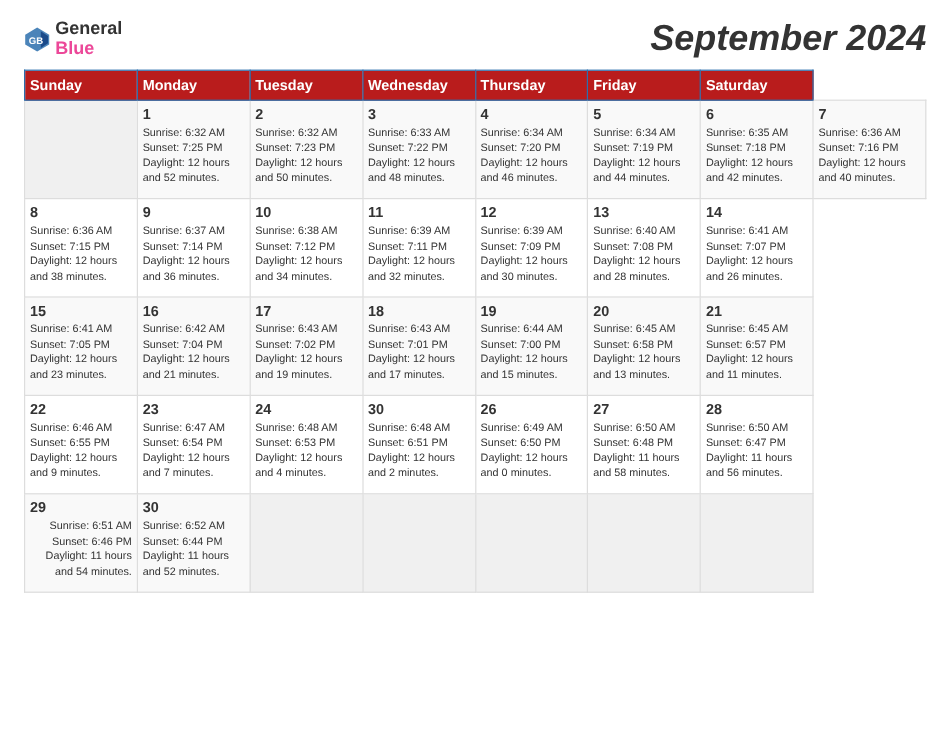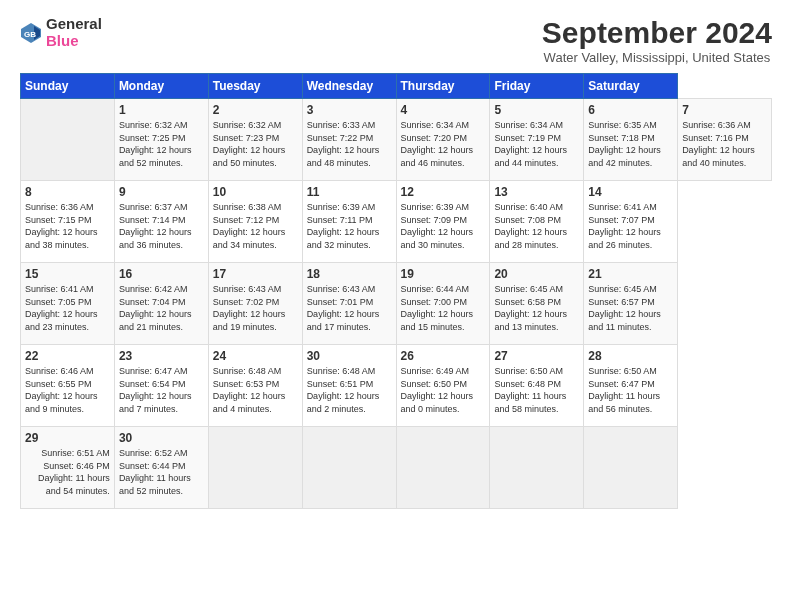--- a/index.html
+++ b/index.html
@@ -40,38 +40,39 @@
       font-size: 15px;
       font-weight: bold;
       color: #ec4899;
     }
     .logo-icon {
       width: 22px;
       height: 22px;
       margin-right: 4px;
     }
     .title-block {
-      text-align: center;
+      text-align: right;
+      font-style: italic;
     }
     .month-title {
       font-size: 30px;
       font-weight: bold;
       color: #333;
     }
     .location {
       font-size: 13px;
       color: #555;
     }
     table {
       width: 100%;
       border-collapse: collapse;
       table-layout: fixed;
     }
     thead tr th {
-      background: #1d4ed8;
+      background: #b91c1c;
       color: #fff;
       font-size: 12px;
       font-weight: bold;
       padding: 5px 4px;
       text-align: left;
       border: 1px solid #2c6fad;
     }
     tbody tr td {
       border: 1px solid #ddd;
       vertical-align: top;
@@ -113,21 +114,20 @@
         <polygon points="14,4 20,8 20,14 14,18" fill="#1a4a8a"></polygon>
         <text x="4" y="15" font-size="8" fill="white" font-weight="bold">GB</text>
       </svg>
       <div class="logo-text">
         <span class="logo-general">General</span>
         <span class="logo-blue">Blue</span>
       </div>
     </div>
     <div class="title-block">
       <div class="month-title">September 2024</div>
-      <div class="location">Water Valley, Mississippi, United States</div>
     </div>
   </div>
 
   <table>
     <thead>
       <tr>
         <th>Sunday</th>
         <th>Monday</th>
         <th>Tuesday</th>
         <th>Wednesday</th>

